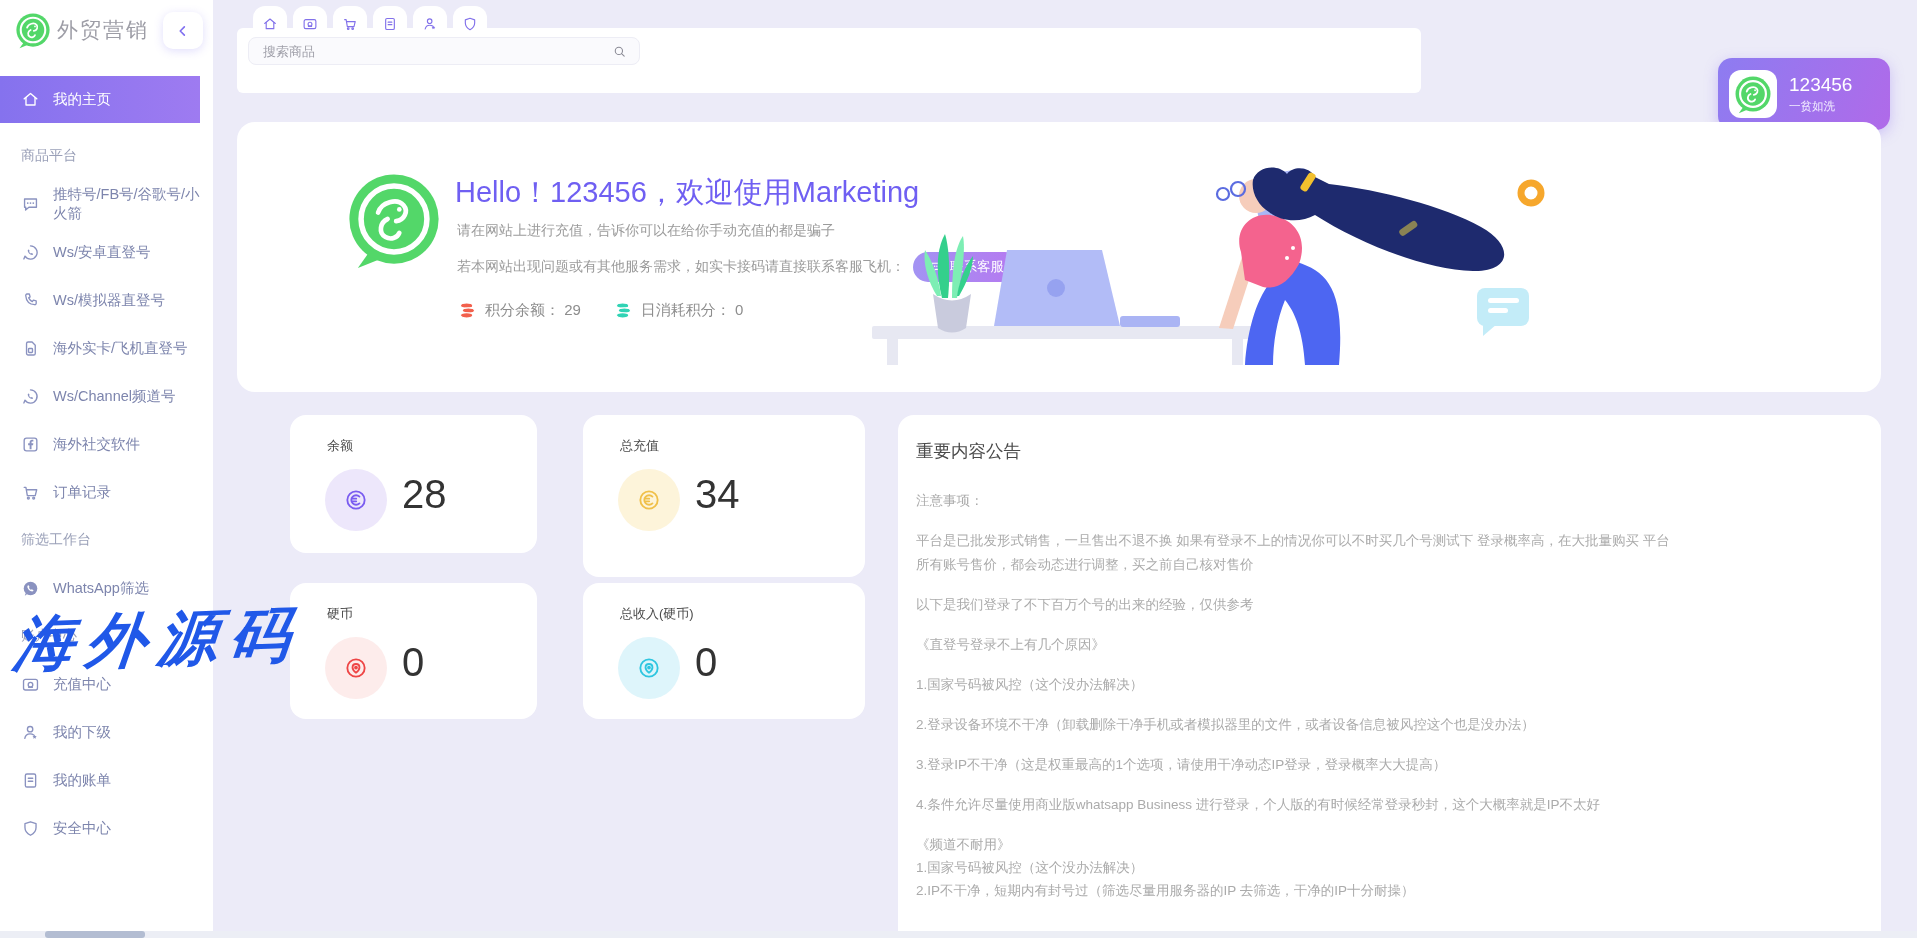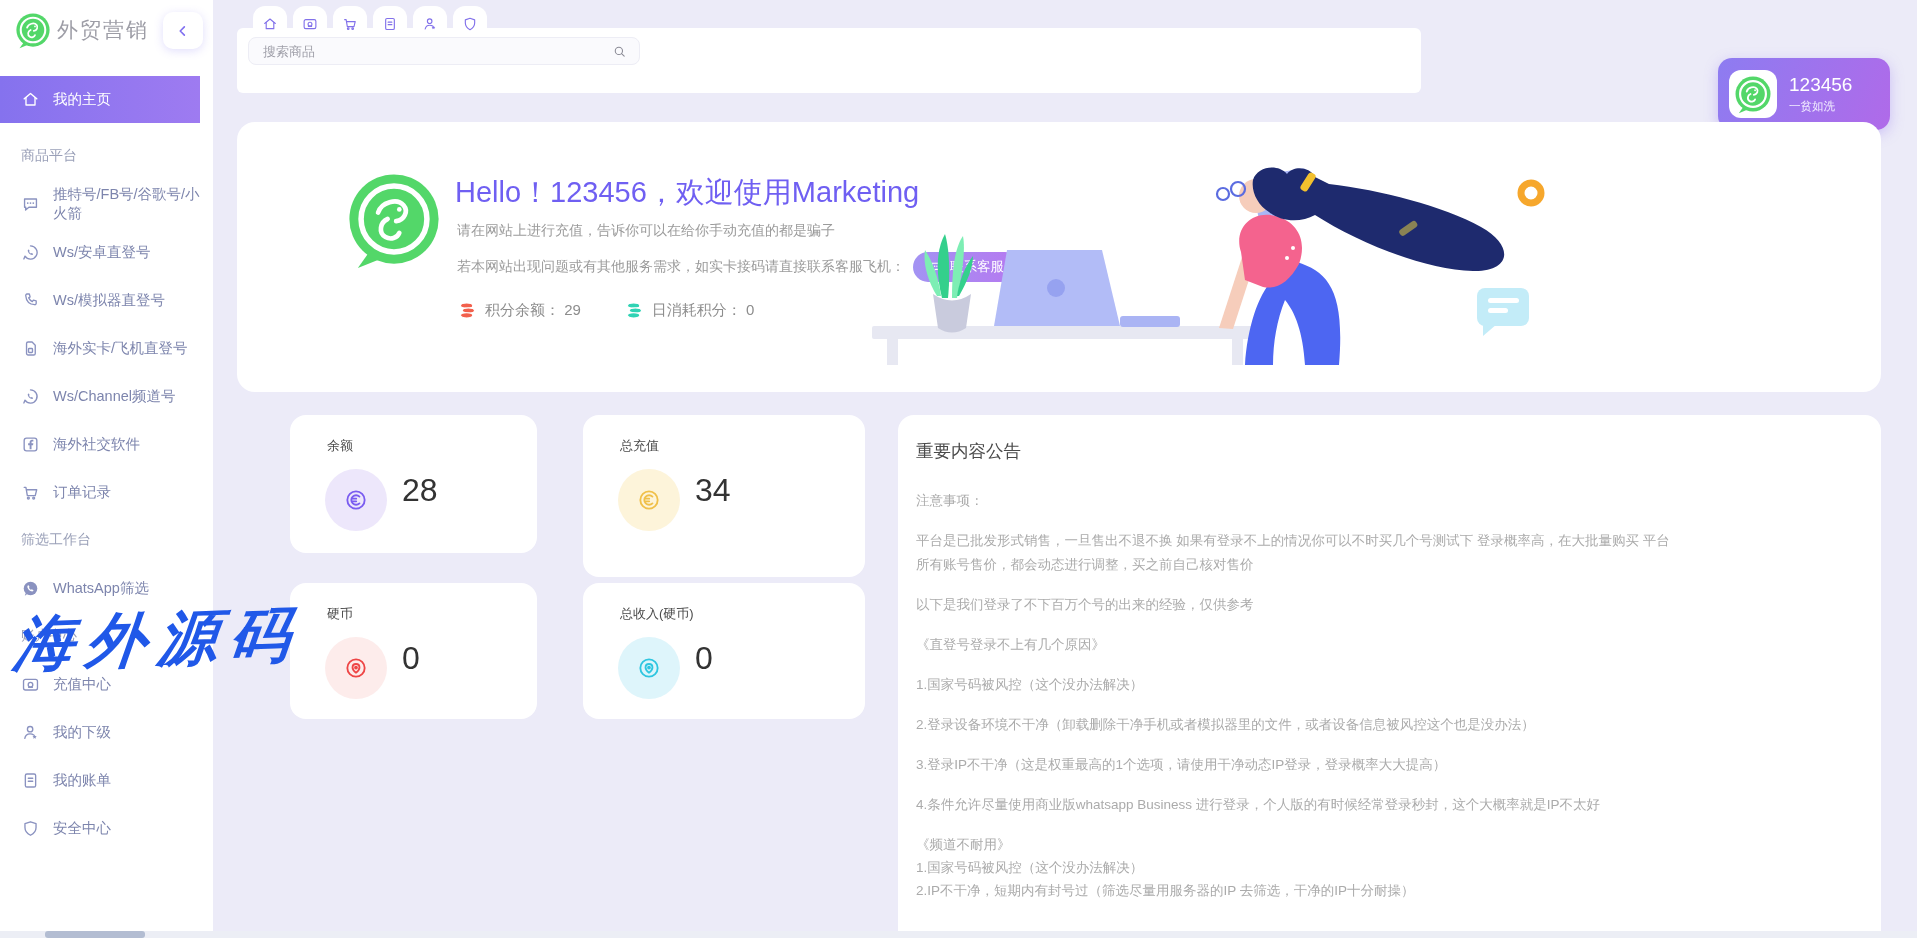--- a/index.html
+++ b/index.html
@@ -56,32 +56,32 @@
   .banner { position:absolute; left:237px; top:122px; width:1644px; height:270px; background:#fff; border-radius:18px; }
   .banner-avatar { position:absolute; left:106px; top:46px; width:102px; height:102px; }
   .banner-avatar svg { width:102px; height:102px; }
   .banner-title { position:absolute; left:218px; top:51px; font-size:29px; color:#6f5ff2; }
   .banner-line1 { position:absolute; left:220px; top:100px; font-size:14px; color:#9b9b9b; }
   .banner-line2 { position:absolute; left:220px; top:130px; font-size:14px; color:#9b9b9b; display:flex; align-items:center; }
   .contact-btn { border:none; margin-left:8px; height:30px; padding:0 16px; border-radius:15px;
     background:linear-gradient(90deg,#a393f3,#b678f0); color:#fff; font-size:13.5px; display:flex;
     align-items:center; gap:6px; cursor:pointer; font-family:"Liberation Sans",sans-serif; }
   .contact-btn svg { width:15px; height:15px; }
-  .points-row { position:absolute; left:220px; top:178px; display:flex; gap:43px; }
+  .points-row { position:absolute; left:220px; top:178px; display:flex; gap:32px; }
   .point { display:flex; align-items:center; gap:7px; font-size:15px; color:#8d8d8d; }
   .point .ic { display:flex; } .point .ic svg { width:21px; height:21px; }
   .illu { position:absolute; left:620px; top:8px; width:700px; height:235px; }
 
   
   .stat-card { position:absolute; background:#fff; border-radius:16px; }
   .stat-label { position:absolute; left:37px; top:22px; font-size:13px; color:#4a4a4a; }
   .stat-circle { position:absolute; left:35px; top:54px; width:62px; height:62px; border-radius:50%;
     display:flex; align-items:center; justify-content:center; }
   .stat-circle svg { width:26px; height:26px; }
-  .stat-value { position:absolute; left:112px; top:57px; font-size:32px; color:#333; }
+  .stat-value { position:absolute; left:112px; top:57px; font-size:40px; color:#333; }
 
   
   .announce { position:absolute; left:898px; top:415px; width:983px; height:560px; background:#fff; border-radius:16px;
     padding:24px 210px 20px 18px; }
   .announce-title { font-size:17.5px; color:#4a4a4a; font-weight:500; }
   .announce-body { margin-top:26px; }
   .announce-body p { font-size:13.5px; color:#ababab; line-height:24px; margin-bottom:16px; }
   .announce-body p.tight { margin-bottom:0; line-height:23px; }
 
   

